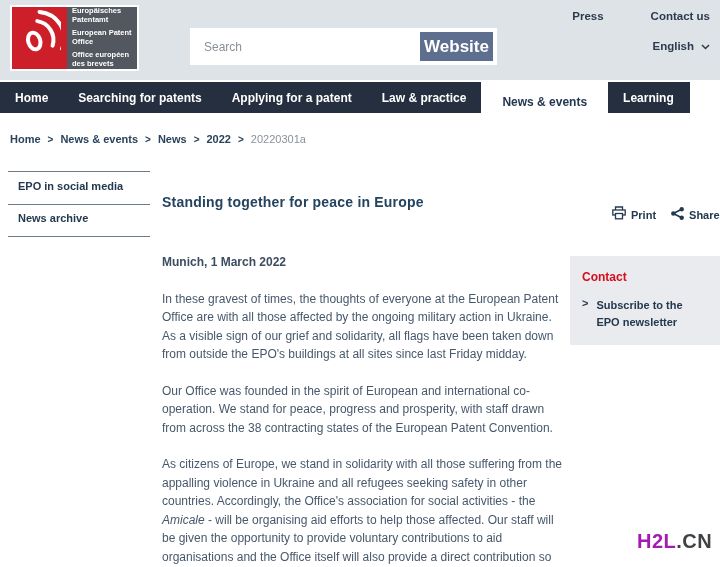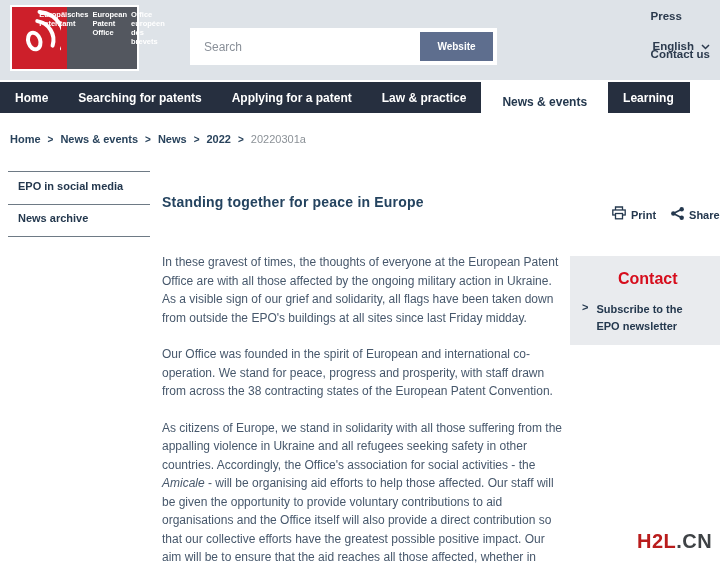--- a/index.html
+++ b/index.html
@@ -11,31 +11,31 @@
     overflow:hidden;
     color:#44566b;
   }
 
   
   .header { position:absolute; left:0; top:0; width:720px; height:80px; background:#dee3e8; }
 
   .logo-block { position:absolute; left:10px; top:5px; display:flex; border:2px solid #ffffff; }
   .logo-red { width:55px; height:62px; background:#cd1f2a; display:flex; align-items:center; justify-content:center; }
   .logo-text { width:70px; height:62px; background:#53575f; color:#ffffff; font-size:7.5px; font-weight:bold;
-               padding:4px 5px; display:flex; flex-direction:row; justify-content:center; gap:4px; line-height:1.18; }
+               padding:4px 5px; display:flex; flex-direction:column; justify-content:center; gap:4px; line-height:1.18; }
 
   .search-wrap { position:absolute; left:190px; top:28px; width:307px; height:37px; background:#ffffff;
                  display:flex; align-items:flex-end; padding:4px; }
   .search-input { flex:1; height:29px; border:none; outline:none; font-size:12px; padding-left:10px;
                   font-family:"Liberation Sans", sans-serif; color:#333; background:#ffffff; }
   .search-input::placeholder { color:#8a9099; }
   .hdr-btn { width:73px; height:29px; background:#5e6e8e; color:#ffffff; border:none; font-weight:bold;
-             font-size:10px; font-family:"Liberation Sans", sans-serif; margin-left:2px; cursor:pointer; }
+             font-size:17px; font-family:"Liberation Sans", sans-serif; margin-left:2px; cursor:pointer; }
 
-  .top-links { position:absolute; top:10px; right:10px; display:flex; gap:26px;flex-direction:column; }
+  .top-links { position:absolute; top:10px; right:10px; display:flex; gap:47px; }
   .top-link { font-size:11.5px; font-weight:bold; color:#2b3a4d; cursor:pointer; }
   .lang { position:absolute; top:40px; right:10px; display:flex; align-items:center; gap:7px;
           font-size:11.5px; font-weight:bold; color:#2b3a4d; cursor:pointer; }
 
   
   .nav { position:absolute; left:0; top:82px; width:690px; height:31px; background:#262f3f;
          display:flex; align-items:flex-start; }
   .nav-item { height:31px; display:flex; align-items:center; padding:0 15px; color:#ffffff;
               font-size:12px; font-weight:bold; cursor:pointer; white-space:nowrap; }
   .nav-item.active { background:#ffffff; color:#24384e; height:39px; padding:0 21px; }
@@ -58,28 +58,28 @@
   .actions { position:absolute; left:612px; top:206px; display:flex; gap:15px; align-items:center; }
   .action { display:flex; align-items:center; gap:5px; cursor:pointer; }
   .action-label { font-size:11px; font-weight:bold; color:#24384e; }
 
   .article-body { position:absolute; left:162px; top:253px; width:403px; font-size:12px; line-height:18.5px; color:#47586c; }
   .dateline { font-weight:bold; color:#3d4d60; margin-bottom:18px; }
   .article-body p { margin-bottom:18px; }
 
   
   .contact-box { position:absolute; left:570px; top:256px; width:150px; height:89px; background:#e9ebee; padding:14px 12px; }
-  .contact-heading { color:#d60d1c; font-size:16px; font-weight:bold;margin-left:36px; }
+  .contact-heading { color:#d60d1c; font-size:12px; font-weight:bold; }
   .contact-link-row { display:flex; gap:8px; margin-top:13px; cursor:pointer; }
   .contact-bullet { color:#24384e; font-size:11px; font-weight:bold; }
   .contact-link { color:#24384e; font-size:11px; font-weight:bold; line-height:1.5; }
 
   
   .watermark { position:absolute; left:637px; top:530px; font-size:20px; font-weight:bold; letter-spacing:0.5px; }
-  .wm-1 { color:#b91c1c;margin-top:12px; }
+  .wm-1 { color:#a21caf;margin-top:12px; }
   .wm-2 { color:#3f4346; }
 </style>
 </head>
 <body>
 
 <div class="header">
 
   <div class="logo-block">
     <div class="logo-red">
       <span>
@@ -167,20 +167,21 @@
         <circle cx="2.3" cy="6.5" r="2.2"></circle>
         <circle cx="10.7" cy="10.7" r="2.2"></circle>
         <path d="M2.3 6.5 L10.7 2.3 M2.3 6.5 L10.7 10.7" stroke="#24384e" stroke-width="1.7"></path>
       </svg>
     </span>
     <span class="action-label">Share</span>
   </div>
 </div>
 
 <div class="article-body">
+  <div class="dateline">Munich, 1 March 2022</div>
   <p>In these gravest of times, the thoughts of everyone at the European Patent Office are with all those affected by the ongoing military action in Ukraine. As a visible sign of our grief and solidarity, all flags have been taken down from outside the EPO's buildings at all sites since last Friday midday.</p>
   <p>Our Office was founded in the spirit of European and international co-operation. We stand for peace, progress and prosperity, with staff drawn from across the 38 contracting states of the European Patent Convention.</p>
   <p><span>As citizens of Europe, we stand in solidarity with all those suffering from the appalling violence in Ukraine and all refugees seeking safety in other countries. Accordingly, the Office's association for social activities - the </span><em>Amicale</em><span> - will be organising aid efforts to help those affected. Our staff will be given the opportunity to provide voluntary contributions to aid organisations and the Office itself will also provide a direct contribution so that our collective efforts have the greatest possible positive impact. Our aim will be to ensure that the aid reaches all those affected, whether in Ukraine, in the neighbouring countries or those seeking safety, in</span></p>
 </div>
 
 <div class="contact-box">
   <div class="contact-heading">Contact</div>
   <div class="contact-link-row">
     <span class="contact-bullet">&gt;</span>
     <span class="contact-link">Subscribe to the EPO newsletter</span>

